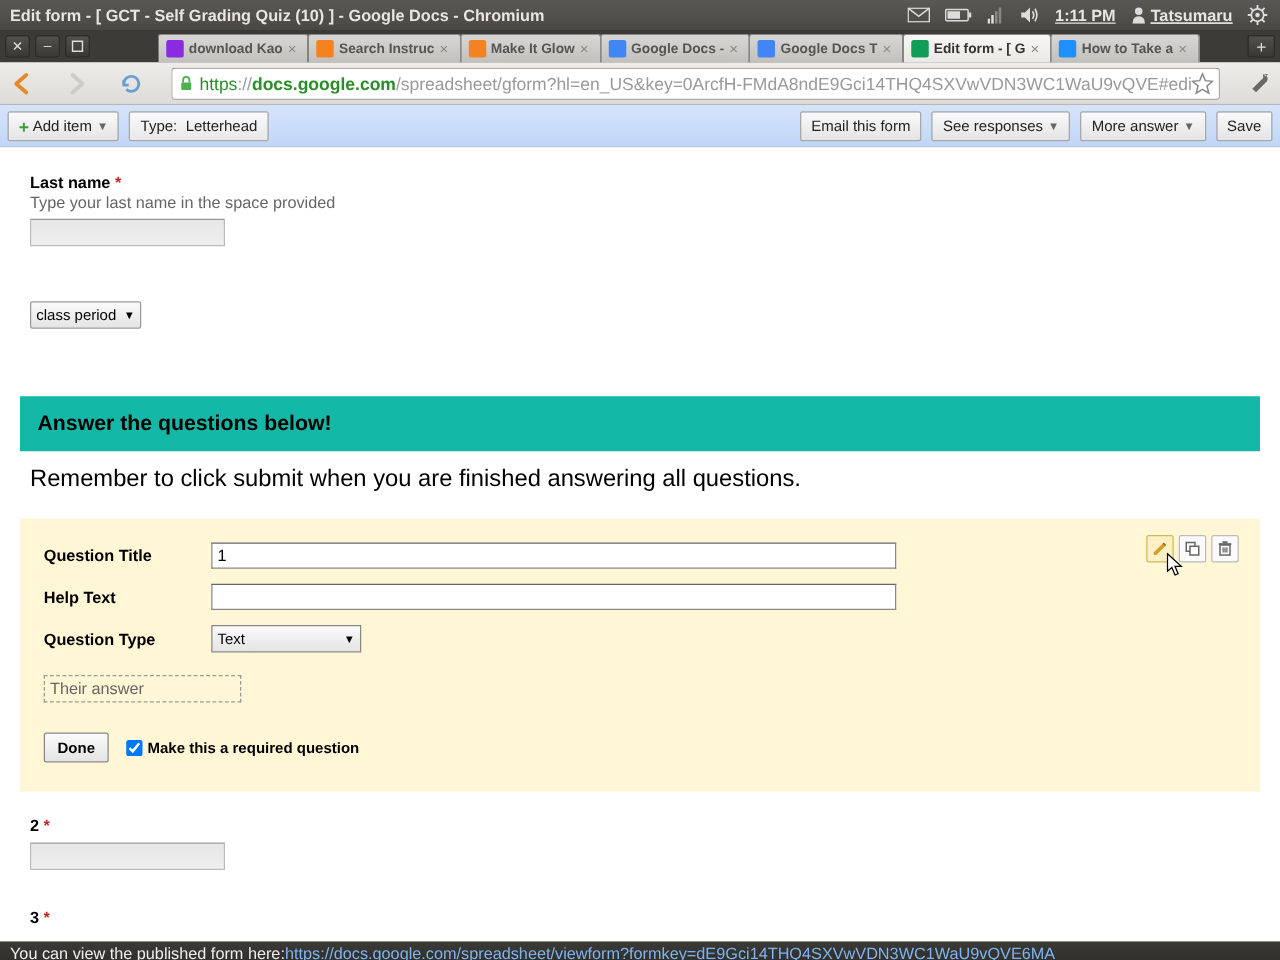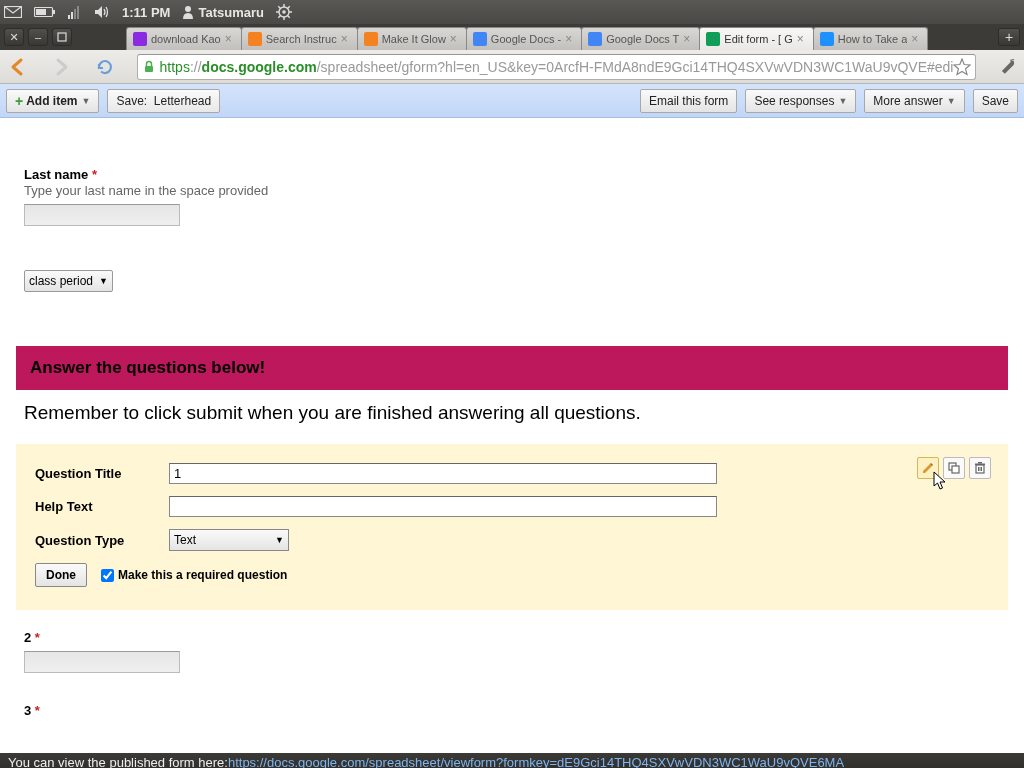--- a/index.html
+++ b/index.html
@@ -1,30 +1,30 @@
 <!DOCTYPE html>
 <html><head>
 <meta charset="utf-8">
 <style>
 * { margin: 0; padding: 0; box-sizing: border-box; }
 body { font-family: Arial, sans-serif; font-size: 13px; background: #fff; overflow: hidden; width: 1024px; height: 768px; }
 
 .menubar { background: linear-gradient(to bottom, #5a5854, #4a4844); height: 24px; display: flex; align-items: center; color: #e8e6e2; font-size: 13px; padding: 0 4px; font-weight: bold; }
 .menubar-title { flex: 1; padding-left: 4px; }
 .menubar-icons { display: flex; align-items: center; gap: 12px; padding-right: 6px; }
-.menubar-icons span { display: inline-flex; align-items: center; }
+.menubar-icons span { display: inline-flex; align-items: center; text-decoration: underline; }
 .menubar .gear { width: 16px; height: 16px; }
 
 .winbtns { background: #3d3b37; height: 26px; display: flex; align-items: center; padding: 0 4px; gap: 4px; }
 .winbtn { width: 20px; height: 18px; background: linear-gradient(to bottom, #52504c, #3a3834); border: 1px solid #2e2c28; border-radius: 3px; display: flex; align-items: center; justify-content: center; color: #ddd; font-size: 11px; cursor: pointer; }
 .tabstrip { flex: 1; display: flex; align-items: flex-end; height: 26px; margin-left: 50px; }
 .tab { height: 23px; background: linear-gradient(to bottom, #d9d7d3, #c2c0bc); border: 1px solid #888; border-bottom: none; border-radius: 3px 3px 0 0; padding: 0 6px; display: flex; align-items: center; gap: 4px; font-size: 11px; color: #555; max-width: 128px; margin-right: -1px; cursor: pointer; }
 .tab.active { background: linear-gradient(to bottom, #f8f7f5, #eae8e4); color: #333; }
 .tab .favicon { width: 14px; height: 14px; border-radius: 2px; flex-shrink: 0; }
-.tab .tabtext { overflow: hidden; white-space: nowrap; text-overflow: ellipsis; flex: 1; }
+.tab .tabtext { overflow: hidden; white-space: nowrap; text-overflow: ellipsis; flex: 1; font-weight: bold; }
 .tab .tabclose { width: 10px; height: 10px; color: #888; font-size: 12px; line-height: 10px; flex-shrink: 0; }
 .newtab { width: 22px; height: 18px; background: linear-gradient(to bottom, #52504c, #3a3834); border: 1px solid #2e2c28; border-radius: 2px; color: #ddd; display: flex; align-items: center; justify-content: center; margin-left: 4px; cursor: pointer; font-size: 14px; }
 
 .navrow { background: linear-gradient(to bottom, #eeece8, #dedcd8); height: 34px; display: flex; align-items: center; padding: 0 6px; gap: 20px; border-bottom: 1px solid #b8b6b2; }
 .navbtn { width: 24px; height: 24px; display: flex; align-items: center; justify-content: center; cursor: pointer; }
 .urlbar { flex: 1; height: 26px; background: #fff; border: 1px solid #b0aeaa; border-top-color: #989692; border-radius: 3px; display: flex; align-items: center; padding: 0 4px; font-size: 14px; }
 .urlbar .lock { width: 14px; height: 14px; margin-right: 4px; }
 .urlbar .url { flex: 1; white-space: nowrap; overflow: hidden; }
 .urlbar .proto { color: #2a8e28; }
 .urlbar .host { color: #2a8e28; font-weight: bold; }
@@ -35,31 +35,31 @@
 .doctoolbar { background: linear-gradient(to bottom, #d5e4fb, #c1d6f7); height: 34px; border-bottom: 1px solid #a6bce0; display: flex; align-items: center; padding: 0 6px; gap: 8px; }
 .tbtn { background: linear-gradient(to bottom, #fafafa, #e4e4e4); border: 1px solid #a8a8a8; border-radius: 2px; height: 24px; padding: 0 8px; display: flex; align-items: center; font-size: 12px; cursor: pointer; color: #222; }
 .tbtn .plus { color: #3b9e3b; font-weight: bold; margin-right: 3px; font-size: 14px; }
 .tbtn .dd { margin-left: 4px; color: #666; font-size: 9px; }
 .tbtn.bold { font-weight: normal; }
 .themebox { border: 1px solid #a8a8a8; border-radius: 2px; background: linear-gradient(to bottom, #fafafa, #e8e8e8); height: 24px; padding: 0 8px; display: flex; align-items: center; font-size: 12px; color: #222; cursor: pointer; }
 .spacer { flex: 1; }
 
 .content-wrap { height: 635px; display: flex; }
 .content { flex: 1; overflow-y: scroll; padding: 0; background: #fff; }
-.form-inner { padding: 20px 24px 0 24px; margin-top: 29px; }
+.form-inner { padding: 20px 24px 0 24px; }
 
 .field-block { margin-bottom: 38px; }
 .field-label { font-size: 13px; font-weight: bold; color: #000; }
 .field-label .req { color: #c5221f; }
 .field-help { font-size: 13px; color: #666; margin-top: 1px; }
 .text-input-display { width: 156px; height: 22px; background: linear-gradient(to bottom, #e6e6e6, #efefef); border: 1px solid #bbb; border-top-color: #999; margin-top: 6px; }
 .dropdown-display { background: linear-gradient(to bottom, #fafafa, #e4e4e4); border: 1px solid #999; border-radius: 2px; height: 22px; padding: 0 4px; display: inline-flex; align-items: center; font-size: 12px; margin-top: 6px; cursor: pointer; }
 .dropdown-display .dd { margin-left: 6px; font-size: 9px; }
 
-.section-header { background: #be185d; padding: 12px 14px; margin: 0 -8px 12px -8px; }
+.section-header { background: #14b8a6; padding: 12px 14px; margin: 0 -8px 12px -8px; }
 .section-header h2 { font-size: 17px; font-weight: bold; color: #000; }
 .section-desc { font-size: 19px; color: #000; margin-bottom: 20px; padding-left: 0; }
 
 .question-editor { background: #fff6d5; border: 1px solid #fff6d5; padding: 18px 18px 22px 18px; margin: 0 -8px; position: relative; }
 .editor-row { display: flex; align-items: center; margin-bottom: 12px; }
 .editor-label { width: 134px; font-size: 13px; font-weight: bold; color: #000; }
 .editor-input { width: 548px; height: 21px; border: 1px solid #888; border-top-color: #666; background: #fff; padding: 0 4px; font-size: 13px; }
 .editor-select { width: 120px; height: 22px; border: 1px solid #888; background: linear-gradient(to bottom, #fafafa, #e4e4e4); font-size: 12px; padding: 0 4px; display: inline-flex; align-items: center; justify-content: space-between; cursor: pointer; }
 .editor-select .dd { font-size: 9px; }
 .answer-preview { width: 158px; height: 22px; border: 1px dashed #999; background: transparent; color: #666; font-size: 13px; padding: 2px 4px; margin-top: 18px; margin-bottom: 24px; }
@@ -77,20 +77,21 @@
 .q-simple { margin-top: 20px; }
 
 ::-webkit-scrollbar { width: 16px; }
 ::-webkit-scrollbar-track { background: #eee; border-left: 1px solid #ccc; }
 ::-webkit-scrollbar-thumb { background: #c4c4c4; border: 1px solid #aaa; border-radius: 2px; }
 </style>
 </head>
 <body>
 
 <div class="menubar">
+  <div class="menubar-title">Edit form - [ GCT - Self Grading Quiz (10) ] - Google Docs - Chromium</div>
   <div class="menubar-icons">
     <span>
         <svg width="18" height="12" viewBox="0 0 18 12">
           <rect x="0.5" y="0.5" width="17" height="11" fill="none" stroke="#ddd" stroke-width="1.2"></rect>
           <path d="M0.5 0.5 L9 7 L17.5 0.5" fill="none" stroke="#ddd" stroke-width="1.2"></path>
         </svg>
       </span>
     <span>
         <svg width="22" height="12" viewBox="0 0 22 12">
           <rect x="0.5" y="1.5" width="18" height="9" fill="none" stroke="#ddd" stroke-width="1.2" rx="1"></rect>
@@ -217,25 +218,25 @@
       </svg>
   </div>
   <svg class="wrench" viewBox="0 0 22 22">
       <path d="M15 3 a4 4 0 0 1 3 6 l-9 9 l-3-3 l9-9 a4 4 0 0 1 0-3 l2 2 l2-2 z" fill="#6a6864"></path>
     </svg>
 </div>
 
 <div class="doctoolbar">
   <div class="tbtn">
       <span class="plus">+</span>
-      <span style="font-weight:bold;">Add item</span>
+      <span style="font-weight:normal;">Add item</span>
       <span class="dd">▼</span>
     </div>
   <div class="themebox">
-      <span>Save:</span>
+      <span>Type:</span>
       <span>&nbsp;&nbsp;</span>
       <span>Letterhead</span>
     </div>
   <div class="spacer"></div>
   <div class="tbtn">
       <span>Email this form</span>
     </div>
   <div class="tbtn">
       <span>See responses</span>
       <span class="dd">▼</span>
@@ -308,20 +309,21 @@
         <div class="editor-label">Help Text</div>
         <input class="editor-input" value="" style="">
       </div>
       <div class="editor-row">
         <div class="editor-label">Question Type</div>
         <div class="editor-select">
               <span>Text</span>
               <span class="dd">▼</span>
             </div>
       </div>
+      <div class="answer-preview">Their answer</div>
       <div class="bottom-row">
         <button class="done-btn">Done</button>
         <label class="checkbox-row">
           <input type="checkbox" checked="" style="">
           <span>Make this a required question</span>
         </label>
       </div>
     </div>
 
     <div class="q-simple">

